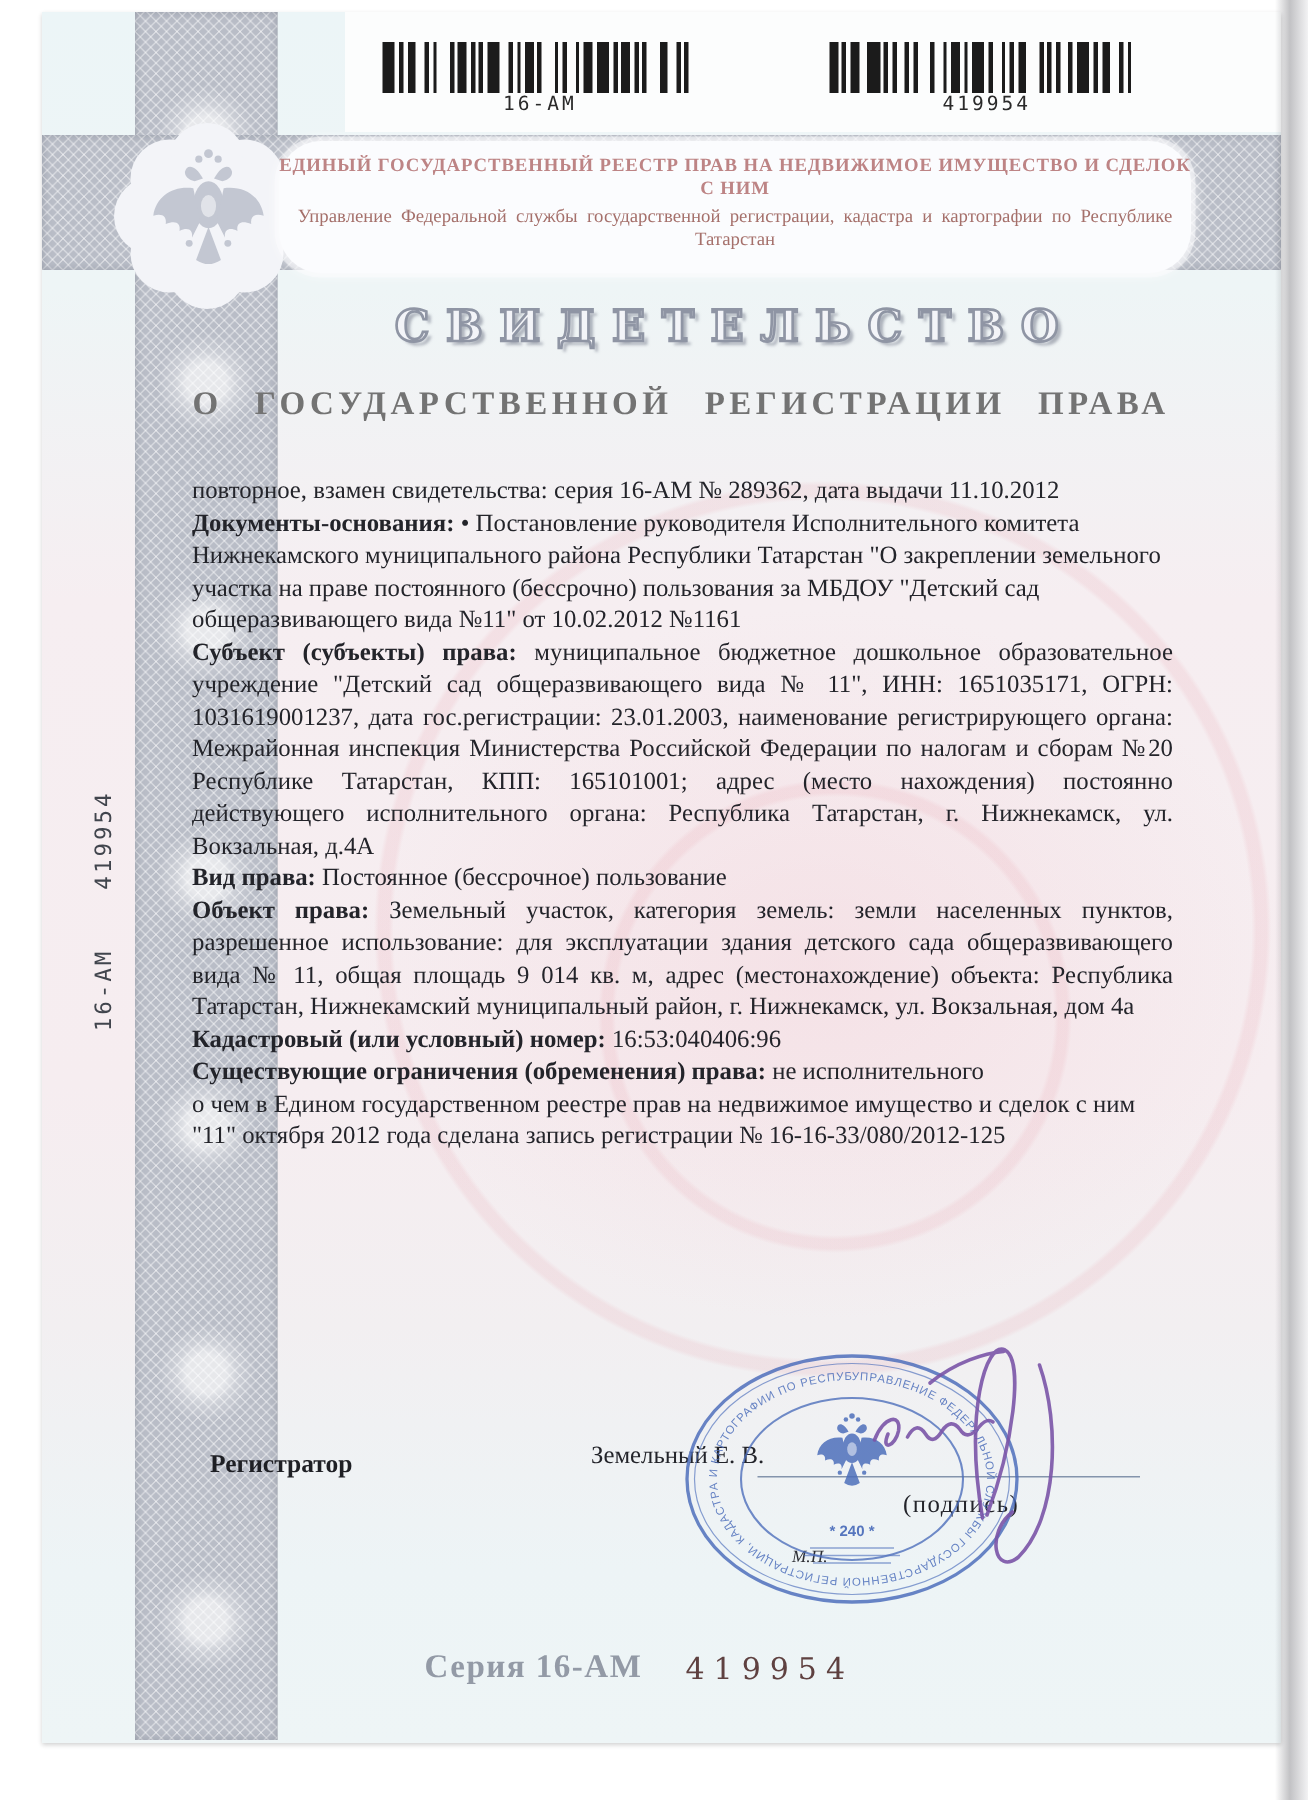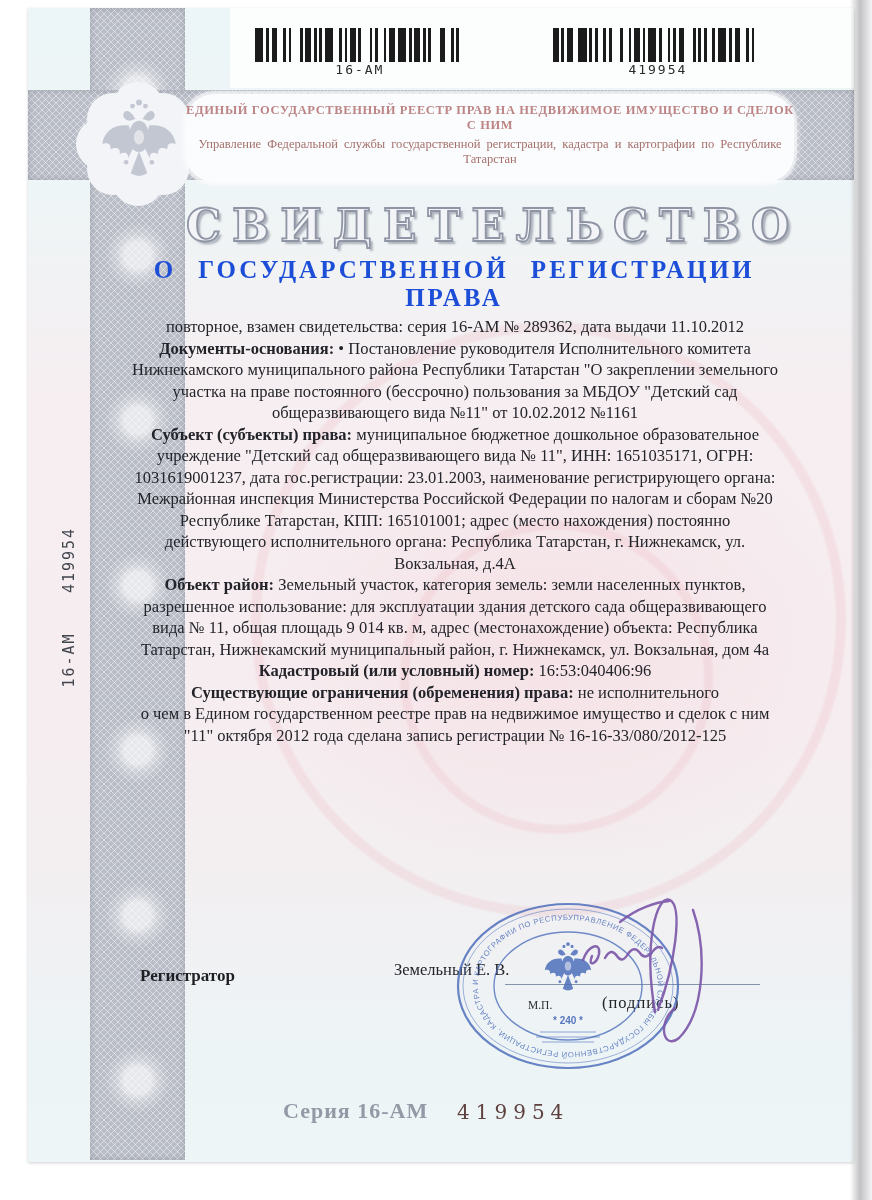--- a/index.html
+++ b/index.html
@@ -36,56 +36,56 @@
   
   .plaque{position:absolute;left:186px;top:94px;width:608px;height:88px;background:#fbfcfe;
     border-radius:28px;box-shadow:0 0 0 3px rgba(251,252,254,0.55),0 0 10px rgba(255,255,255,0.9);}
   .hdr{position:absolute;left:186px;top:100px;width:608px;text-align:center;}
   .hdr-country{font-size:25px;font-weight:bold;letter-spacing:2px;word-spacing:14px;color:#9c6262;}
   .hdr-registry{margin-top:3px;font-size:12.5px;font-weight:bold;letter-spacing:0.6px;color:#bd8485;}
   .hdr-office{margin-top:4px;font-size:12.5px;color:#a5706b;word-spacing:3px;}
 
   
   .doc-title{position:absolute;left:186px;top:200px;width:608px;text-align:center;
-    font-family:"DejaVu Serif",serif;font-size:44px;font-weight:bold;letter-spacing:11px;
+    font-family:"DejaVu Serif",serif;font-size:29px;font-weight:bold;letter-spacing:11px;
     color:#f3f4f8;-webkit-text-stroke:1.8px #8f95a4;
     text-shadow:3px 3px 2px rgba(118,124,140,0.55);}
   .doc-subtitle{position:absolute;left:120px;top:256px;width:668px;text-align:center;
-    font-size:25px;font-weight:bold;letter-spacing:3px;word-spacing:13px;color:#1d4ed8;}
+    font-size:22px;font-weight:bold;letter-spacing:3px;word-spacing:13px;color:#737373;}
 
   
   .barcode{position:absolute;top:28px;height:50px;}
   .barcode .bars{display:flex;align-items:stretch;height:34px;}
   .barcode .bars span{display:block;height:34px;}
   .barcode .bc-label{text-align:center;font-family:"DejaVu Sans Mono",monospace;font-size:13px;
     letter-spacing:2px;color:#2a2a2a;margin-top:0px;}
   .bc-left{left:255px;}
   .bc-right{left:553px;}
 
   
   .body-text{position:absolute;left:128px;top:316px;width:654px;font-size:16.5px;line-height:21.5px;color:#23242a;}
-  .body-text p{margin:0;text-align:center;}
+  .body-text p{margin:0;}
   .body-text b{font-weight:bold;}
   .p-duplicate{text-align:left;}
   .row-date{display:flex;justify-content:space-between;margin-top:7px;}
   .row-date b{padding-left:6px;}
   .p-basis{margin-top:6px;text-align:left;}
   .p-subject{margin-top:5px;text-align:justify;}
   .p-vid{margin-top:17px;}
   .p-object{margin-top:1px;text-align:justify;}
   .p-cadastral{margin-top:29px;}
   .p-restrictions{margin-top:8px;}
   .p-record{margin-top:5px;text-align:left;}
 
   
   .registrar{position:absolute;left:140px;top:966px;font-size:17px;font-weight:bold;color:#1e1f24;}
   .reg-name{position:absolute;left:394px;top:960px;font-size:16.5px;color:#23242a;}
   .sig-line{position:absolute;left:505px;top:984px;width:255px;height:0;border-top:1.5px solid #8494ac;}
   .sig-caption{position:absolute;left:602px;top:993px;font-size:16.5px;letter-spacing:1px;color:#23242a;}
-  .mp-note{position:absolute;left:528px;top:999px;font-size:11.5px;color:#2c2d33;}
+  .mp-note{position:absolute;left:528px;top:1032px;font-size:11.5px;color:#2c2d33;font-style:italic;}
   .stamp{position:absolute;left:452px;top:898px;width:232px;height:176px;opacity:0.92;}
   .sig-scribble{position:absolute;left:565px;top:880px;width:175px;height:170px;}
 
   
   .serial-vert{position:absolute;font-family:"DejaVu Sans Mono",monospace;font-size:15px;
     letter-spacing:2px;color:#41454d;transform:translate(-50%,-50%) rotate(-90deg);white-space:nowrap;}
   .sv-number{left:69px;top:560px;}
   .sv-series{left:69px;top:660px;}
 
   
@@ -257,21 +257,22 @@
     <div class="bc-label">419954</div>
   </div>
 
   <div class="doc-title">СВИДЕТЕЛЬСТВО</div>
   <div class="doc-subtitle">О ГОСУДАРСТВЕННОЙ РЕГИСТРАЦИИ ПРАВА</div>
 
   <div class="body-text">
     <p class="p-duplicate">повторное, взамен свидетельства: серия 16-АМ  № 289362, дата выдачи 11.10.2012</p>
     <p class="p-basis"><b>Документы-основания:</b><span> • Постановление руководителя Исполнительного комитета Нижнекамского муниципального района Республики Татарстан "О закреплении земельного участка на праве постоянного (бессрочно) пользования за МБДОУ "Детский сад общеразвивающего вида №11" от 10.02.2012 №1161</span></p>
     <p class="p-subject"><b>Субъект (субъекты) права:</b><span>  муниципальное бюджетное дошкольное образовательное учреждение "Детский сад общеразвивающего вида № 11", ИНН: 1651035171, ОГРН: 1031619001237, дата гос.регистрации: 23.01.2003, наименование регистрирующего органа: Межрайонная инспекция Министерства Российской Федерации по налогам и сборам №20 Республике Татарстан, КПП: 165101001; адрес (место нахождения) постоянно действующего исполнительного органа: Республика Татарстан, г. Нижнекамск, ул. Вокзальная, д.4А</span></p>
-    <p class="p-object"><b>Объект район:</b><span>  Земельный участок, категория земель: земли населенных пунктов, разрешенное использование: для эксплуатации здания детского сада общеразвивающего вида № 11, общая площадь 9 014 кв. м, адрес (местонахождение) объекта: Республика Татарстан, Нижнекамский муниципальный район, г. Нижнекамск, ул. Вокзальная, дом 4а</span></p>
+    <p class="p-vid"><b>Вид права:</b><span> Постоянное (бессрочное) пользование</span></p>
+    <p class="p-object"><b>Объект права:</b><span>  Земельный участок, категория земель: земли населенных пунктов, разрешенное использование: для эксплуатации здания детского сада общеразвивающего вида № 11, общая площадь 9 014 кв. м, адрес (местонахождение) объекта: Республика Татарстан, Нижнекамский муниципальный район, г. Нижнекамск, ул. Вокзальная, дом 4а</span></p>
     <p class="p-cadastral"><b>Кадастровый (или условный) номер:</b><span> 16:53:040406:96</span></p>
     <p class="p-restrictions"><b>Существующие ограничения (обременения) права:</b><span> не исполнительного</span></p>
     <p class="p-record">о чем в Едином государственном реестре прав на недвижимое имущество и сделок с ним  "11" октября 2012 года сделана запись регистрации № 16-16-33/080/2012-125</p>
   </div>
 
   <div class="registrar">Регистратор</div>
   <div class="reg-name">Земельный Е. В.</div>
   <div class="sig-line"></div>
   <div class="sig-caption">(подпись)</div>
   <div class="mp-note">М.П.</div>

